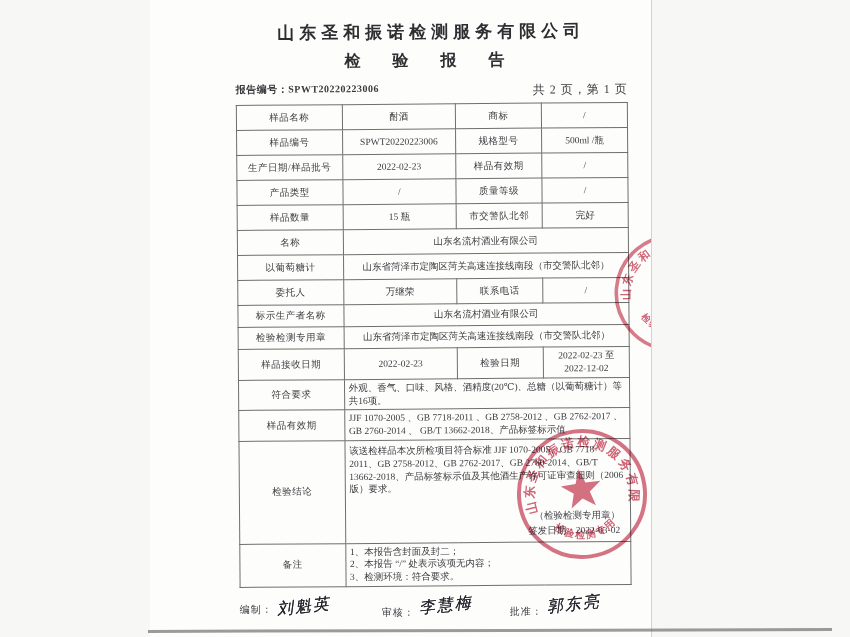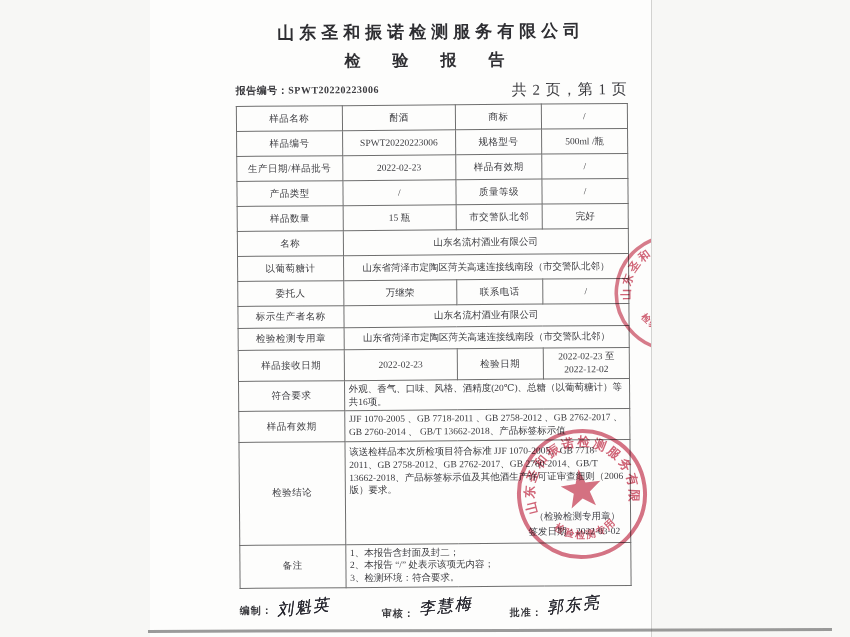--- a/index.html
+++ b/index.html
@@ -25,21 +25,21 @@
   }
   .report-title{
     margin:9px 0 0;text-align:center;font-size:16px;font-weight:bold;
     letter-spacing:14px;color:#2e2e32;line-height:1.1;
   }
   .meta-line{
     margin-top:13px;display:flex;justify-content:space-between;align-items:flex-end;
     font-size:10px;color:#3b3b3f;
   }
   .meta-line .report-no{font-weight:bold;letter-spacing:.5px;}
-  .meta-line .pages{font-size:15px;margin-bottom:-4px;letter-spacing:1px;}
+  .meta-line .pages{font-size:12px;margin-bottom:-4px;letter-spacing:1px;}
   table.report{
     margin-top:8px;width:392px;border-collapse:collapse;table-layout:fixed;
     font-size:9.5px;color:#3c3c40;
   }
   table.report td{
     border:1px solid #6f6f6f;padding:2px 4px;text-align:center;
     vertical-align:middle;line-height:1.35;overflow:hidden;
   }
   table.report tr{height:25px;}
   table.report tr:nth-child(9),table.report tr:nth-child(10){height:22px;}
@@ -51,21 +51,21 @@
   table.report td.left{text-align:left;}
   table.report tr[data-kind="conclusion"] td.left{vertical-align:top;padding-top:4px;}
   .cellText{white-space:pre-line;}
   .cell-extra{
     margin-top:14px;text-align:right;padding-right:6px;line-height:1.6;color:#44444a;
   }
   .sign-row{
     margin-top:9px;display:flex;align-items:flex-start;font-size:10px;color:#3b3b3f;
   }
   .sign-group{display:flex;align-items:flex-start;}
-  .sign-group .lbl{font-weight:bold;padding-top:6px;letter-spacing:1px;}
+  .sign-group .lbl{font-weight:normal;padding-top:6px;letter-spacing:1px;}
   .sig{
     font-family:"DejaVu Serif","Liberation Serif",serif;font-style:italic;
     font-size:16px;color:#26262e;letter-spacing:2px;white-space:nowrap;
     transform:rotate(-6deg);display:inline-block;margin-left:4px;
     text-shadow:0 0 .5px #26262e;
   }
   .sign-group.g1{width:142px;}
   .sign-group.g2{width:128px;}
   .sign-group.g2 .lbl,.sign-group.g3 .lbl{padding-top:10px;}
   .stamp{position:absolute;mix-blend-mode:multiply;opacity:.82;}

